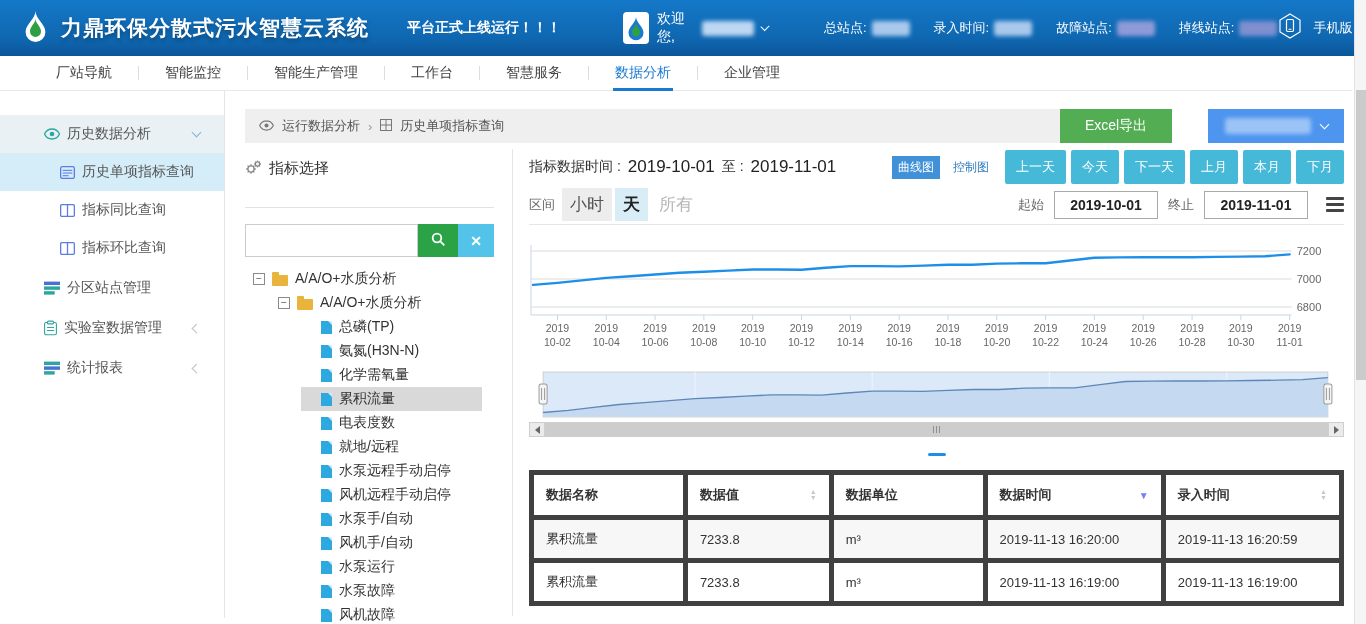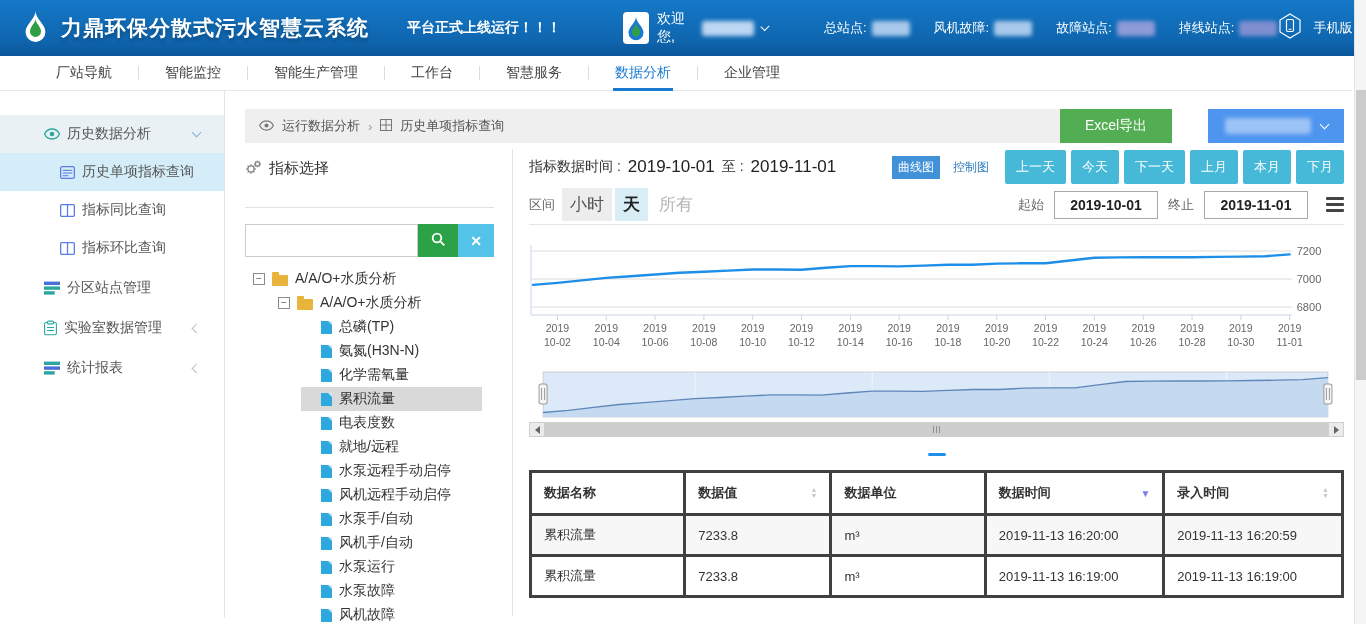--- a/index.html
+++ b/index.html
@@ -130,21 +130,21 @@
   .hs-thumb { flex:1; background:#cdcdcd; display:flex; align-items:center; justify-content:center;
               gap:2px; cursor:grab; }
   .hs-thumb i { width:1px; height:7px; background:#8f8f8f; }
 
   .legend { display:flex; justify-content:center; align-items:center; gap:9px; margin-top:16px;
             font-size:13px; color:#333; font-weight:bold; }
   .legend-dash { width:18px; height:3px; background:#1e8fe8; border-radius:2px; }
 
   .data-table { width:100%; border-collapse:collapse; margin-top:14px; font-size:13px; color:#333;
                 table-layout:fixed; }
-  .data-table th, .data-table td { border:3px solid #404040; text-align:left; }
+  .data-table th, .data-table td { border:5px solid #404040; text-align:left; }
   .data-table th { padding:11px 12px; font-weight:bold; }
   .data-table td { padding:10px 12px; }
   .data-table tr.odd td { background:#f7f7f7; }
   .th-inner { display:flex; align-items:center; }
   .sort-both { margin-left:auto; display:flex; flex-direction:column; color:#c8c8c8; font-size:7px;
                line-height:6px; cursor:pointer; }
   .sort-desc { margin-left:auto; color:#7a7cf2; font-size:10px; cursor:pointer; }
 
   .v-scroll { position:absolute; top:0; right:0; width:12px; height:624px; background:#f5f5f5;
               border-left:1px solid #e2e2e2; z-index:30; }
@@ -176,21 +176,21 @@
       <span class="blur-chip chip-user"></span>
       <span class="chev down white"></span>
     </div>
 
     <div class="stats" id="station-stats">
         <div class="stat">
           <span>总站点:</span>
           <span class="blur-chip chip-stat"></span>
         </div>
         <div class="stat">
-          <span>风机故障:</span>
+          <span>录入时间:</span>
           <span class="blur-chip chip-stat"></span>
         </div>
         <div class="stat">
           <span>故障站点:</span>
           <span class="blur-chip chip-stat warn"></span>
         </div>
         <div class="stat">
           <span>掉线站点:</span>
           <span class="blur-chip chip-stat off"></span>
         </div>

